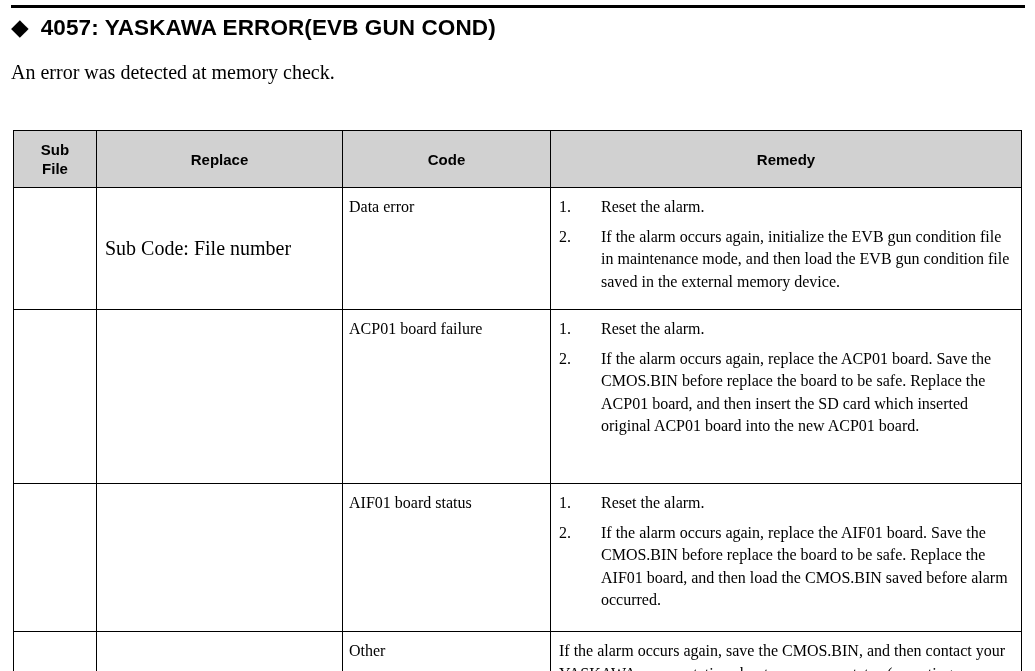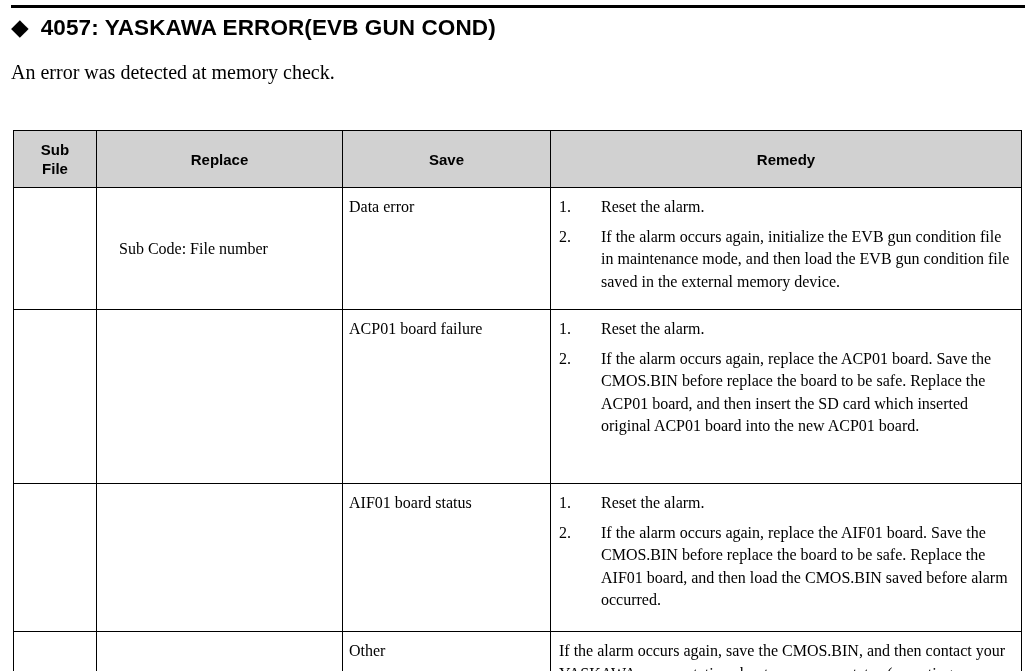--- a/index.html
+++ b/index.html
@@ -91,23 +91,23 @@
   }
 
   col.c-subcode  { width: 83px;  }
   col.c-meaning  { width: 246px; }
   col.c-cause    { width: 208px; }
   col.c-remedy   { width: 471px; }
 
   
   td.cell-subcode { }
   td.cell-meaning {
-    font-size: 16px;
+    font-size: 20px;
     line-height: 21px;
-    padding: 0 18px;
+    padding: 0 4px;
     vertical-align: middle;
   }
   .meaning-text { padding-left: 4px; }
 
   td.cell-cause {
     font-size: 16px;
     line-height: 21px;
     padding: 8px 6px 6px 6px;
     margin-left: 32px;
   }
@@ -168,21 +168,21 @@
     <col class="c-cause">
     <col class="c-remedy">
   </colgroup>
   <thead>
     <tr>
       <th>
         <div>Sub</div>
         <div>File</div>
       </th>
       <th>Replace</th>
-      <th>Save</th>
+      <th>Code</th>
       <th>Remedy</th>
     </tr>
   </thead>
   <tbody>
 
     <tr class="row-1">
       <td class="cell-subcode"></td>
       <td class="cell-meaning">
         <span class="meaning-text">Sub Code: File number</span>
       </td>

